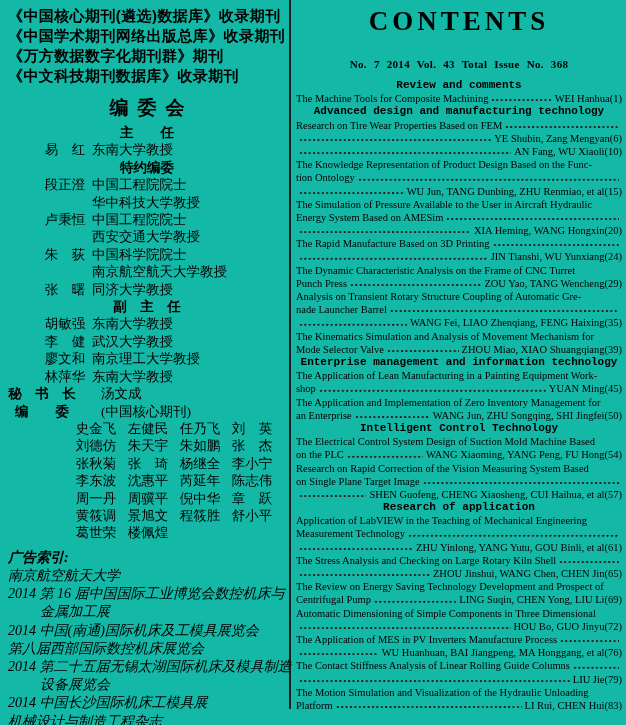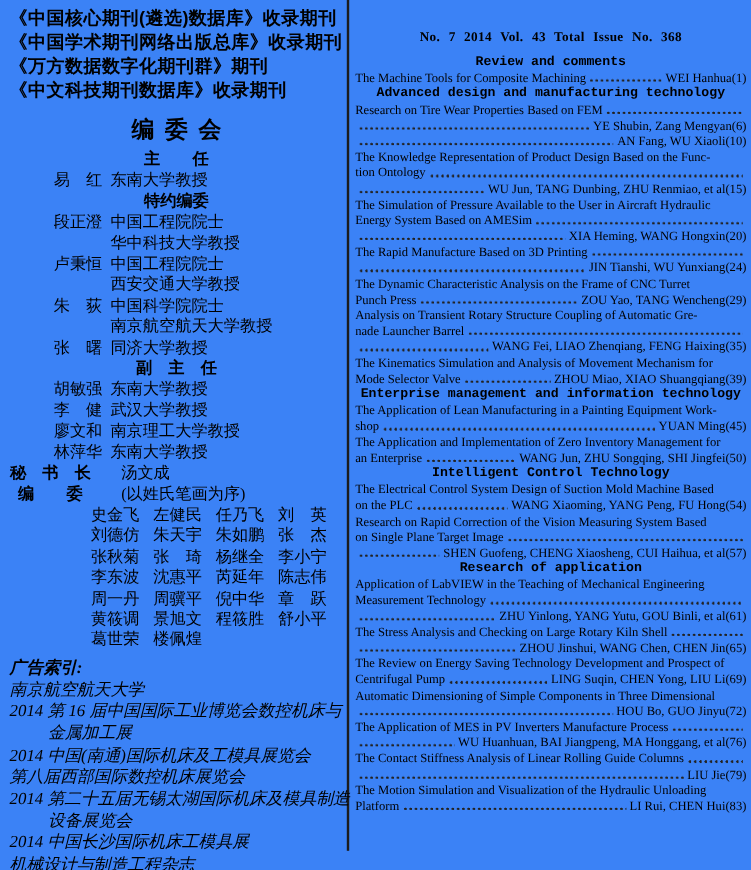--- a/index.html
+++ b/index.html
@@ -1,21 +1,21 @@
 <!DOCTYPE html>
 <html><head>
 <meta charset="utf-8">
 <style>
   html,body { margin:0; padding:0; }
   body {
     width:626px; height:725px; background:#f6f6f4;
     font-family:"Liberation Serif","DejaVu Serif",serif;
     color:#000;
   }
-  .page { position:relative; width:626px; height:725px; background:#3b82f6; overflow:hidden; }
+  .page { position:relative; width:626px; height:725px; background:#14b8a6; overflow:hidden; }
   .divider { position:absolute; left:289px; top:0; bottom:16px; width:1.5px; background:#1c1c1c; }
 
   
   .left-col { position:absolute; left:8px; top:6px; width:278px; }
   .idx-line {
     font-family:"Liberation Sans","DejaVu Sans",sans-serif;
     font-weight:bold; font-size:15px; line-height:20px; letter-spacing:0.4px;
     white-space:nowrap;
   }
   .board-title {
@@ -121,21 +121,21 @@
         <div class="b-member">
           <span class="b-name">林萍华</span>
           <span class="b-title">东南大学教授</span>
         </div>
         <div class="b-inline">
           <span class="b-inline-label">秘　书　长</span>
           <span class="b-text">汤文成</span>
         </div>
         <div class="b-inline">
           <span class="b-inline-label">编　　委</span>
-          <span class="b-text">(以姓氏笔画为序)</span>
+          <span class="b-text">(中国核心期刊)</span>
         </div>
         <div class="b-names">
           <span>史金飞</span>
           <span>左健民</span>
           <span>任乃飞</span>
           <span>刘　英</span>
         </div>
         <div class="b-names">
           <span>刘德仿</span>
           <span>朱天宇</span>
@@ -181,20 +181,21 @@
           <div class="ad-line">第八届西部国际数控机床展览会</div>
           <div class="ad-line">2014 第二十五届无锡太湖国际机床及模具制造</div>
           <div class="ad-line ad-indent">设备展览会</div>
           <div class="ad-line">2014 中国长沙国际机床工模具展</div>
           <div class="ad-line">机械设计与制造工程杂志</div>
         </div>
     </div>
   </div>
 
   <div class="right-col">
+    <div class="contents-title">CONTENTS</div>
     <div class="issue-line">No. 7 2014 Vol. 43 Total Issue No. 368</div>
     <div class="toc-list">
         <div class="toc-section">Review and comments</div>
         <div class="toc-line">
           <span class="t">The Machine Tools for Composite Machining</span>
           <span class="leader"></span>
           <span class="a">WEI Hanhua(1)</span>
         </div>
         <div class="toc-section">Advanced design and manufacturing technology</div>
         <div class="toc-line">

